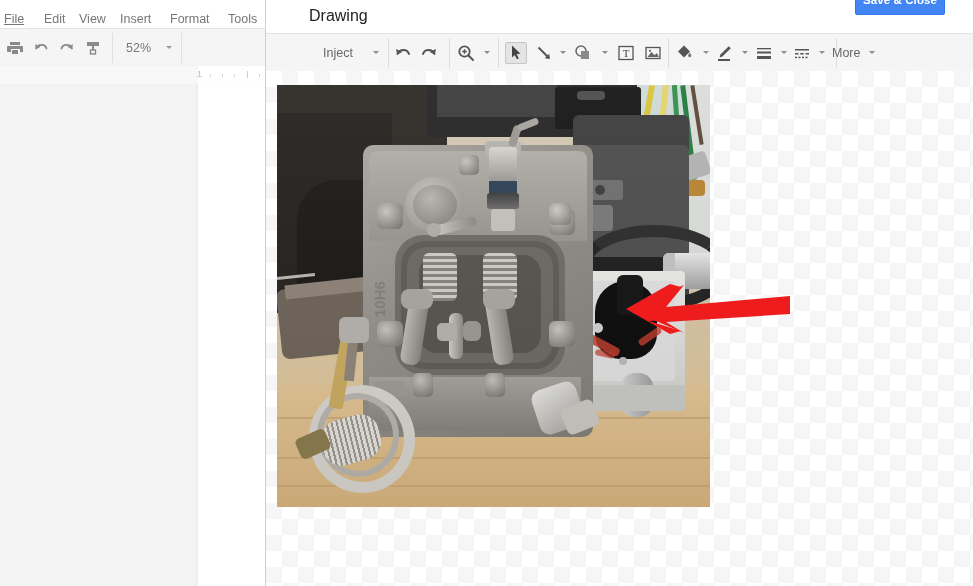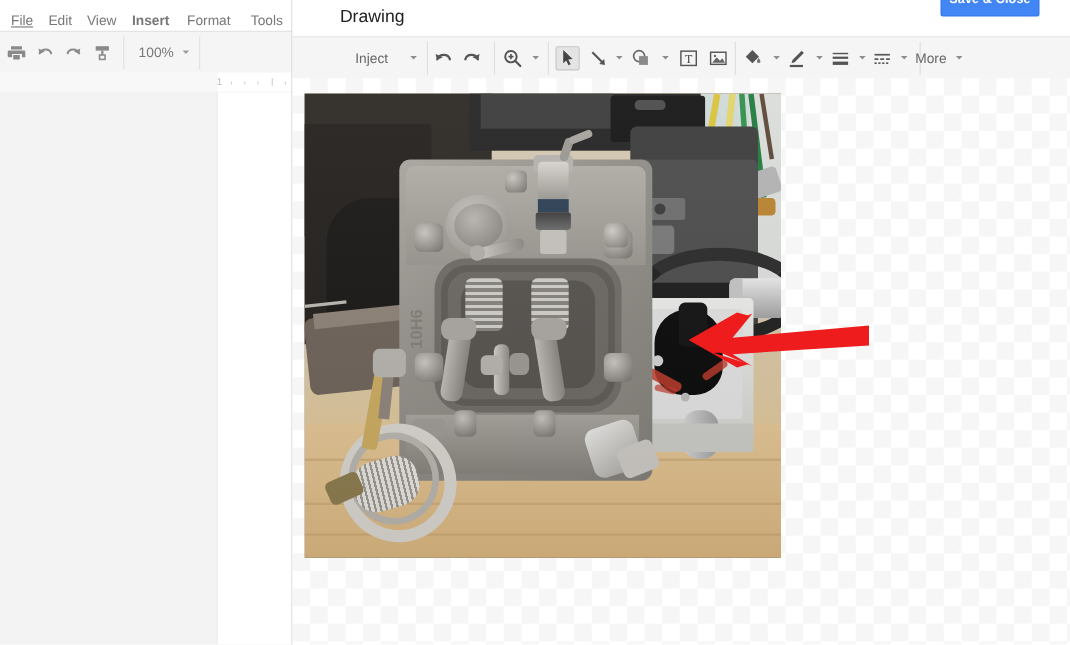--- a/index.html
+++ b/index.html
@@ -81,24 +81,24 @@
 
 <div id="root">
 
   <div class="doc-col">
 
     <div class="doc-topstrip">
       <span class="ghost" style="left:10px;">‎</span>
     </div>
 
     <div class="menubar">
-      <span class="mi" style="left:10px;text-decoration:underline;">File</span>
+      <span class="mi" style="left:4px;text-decoration:underline;">File</span>
       <span class="mi" style="left:44px;">Edit</span>
       <span class="mi" style="left:79px;">View</span>
-      <span class="mi" style="left:120px;font-weight:bold;">Insert</span>
+      <span class="mi" style="left:120px;">Insert</span>
       <span class="mi" style="left:170px;">Format</span>
       <span class="mi" style="left:228px;text-align:center;">Tools</span>
     </div>
 
     <div class="doc-toolbar">
       <span class="tb-ico" style="left:6px;">
         <svg viewBox="0 0 18 18" width="18" height="18">
             <path fill="#8a8a8a" d="M4 3h10v3H4zM2 7h14a1 1 0 0 1 1 1v5h-3v-3H5v3H2a1 1 0 0 1-1-1V8a1 1 0 0 1 1-1zM6 11h6v4H6z"></path>
           </svg>
       </span>
@@ -115,21 +115,21 @@
           </svg>
       </span>
       <span class="tb-ico" style="left:84px;">
         <svg viewBox="0 0 18 18" width="18" height="18">
             <rect x="3" y="3" width="12" height="4" fill="#8a8a8a"></rect>
             <rect x="8" y="7" width="2" height="4" fill="#8a8a8a"></rect>
             <rect x="6.5" y="11" width="5" height="4" fill="none" stroke="#8a8a8a" stroke-width="1.4"></rect>
           </svg>
       </span>
       <div class="tb-sep" style="left:112px;"></div>
-      <span class="tb-txt" style="left:126px;">100%</span>
+      <span class="tb-txt" style="left:126px;">52%</span>
       <span class="tb-caret" style="left:166px;"></span>
       <div class="tb-sep" style="left:181px;"></div>
     </div>
 
     <div class="ruler">
       <div class="ruler-page"></div>
       <span class="ruler-num">1</span>
       <div class="rtick" style="left:210px;"></div>
       <div class="rtick" style="left:222px;"></div>
       <div class="rtick" style="left:234px;"></div>

